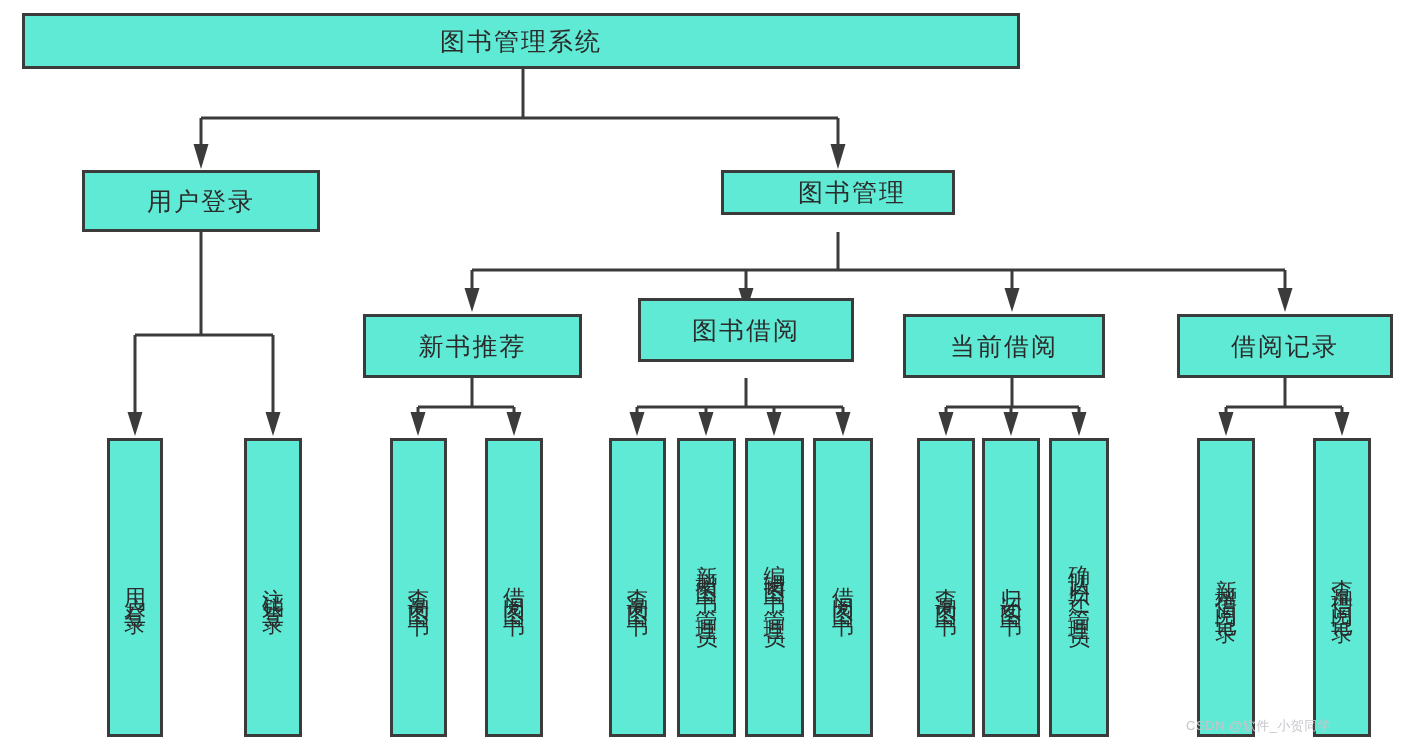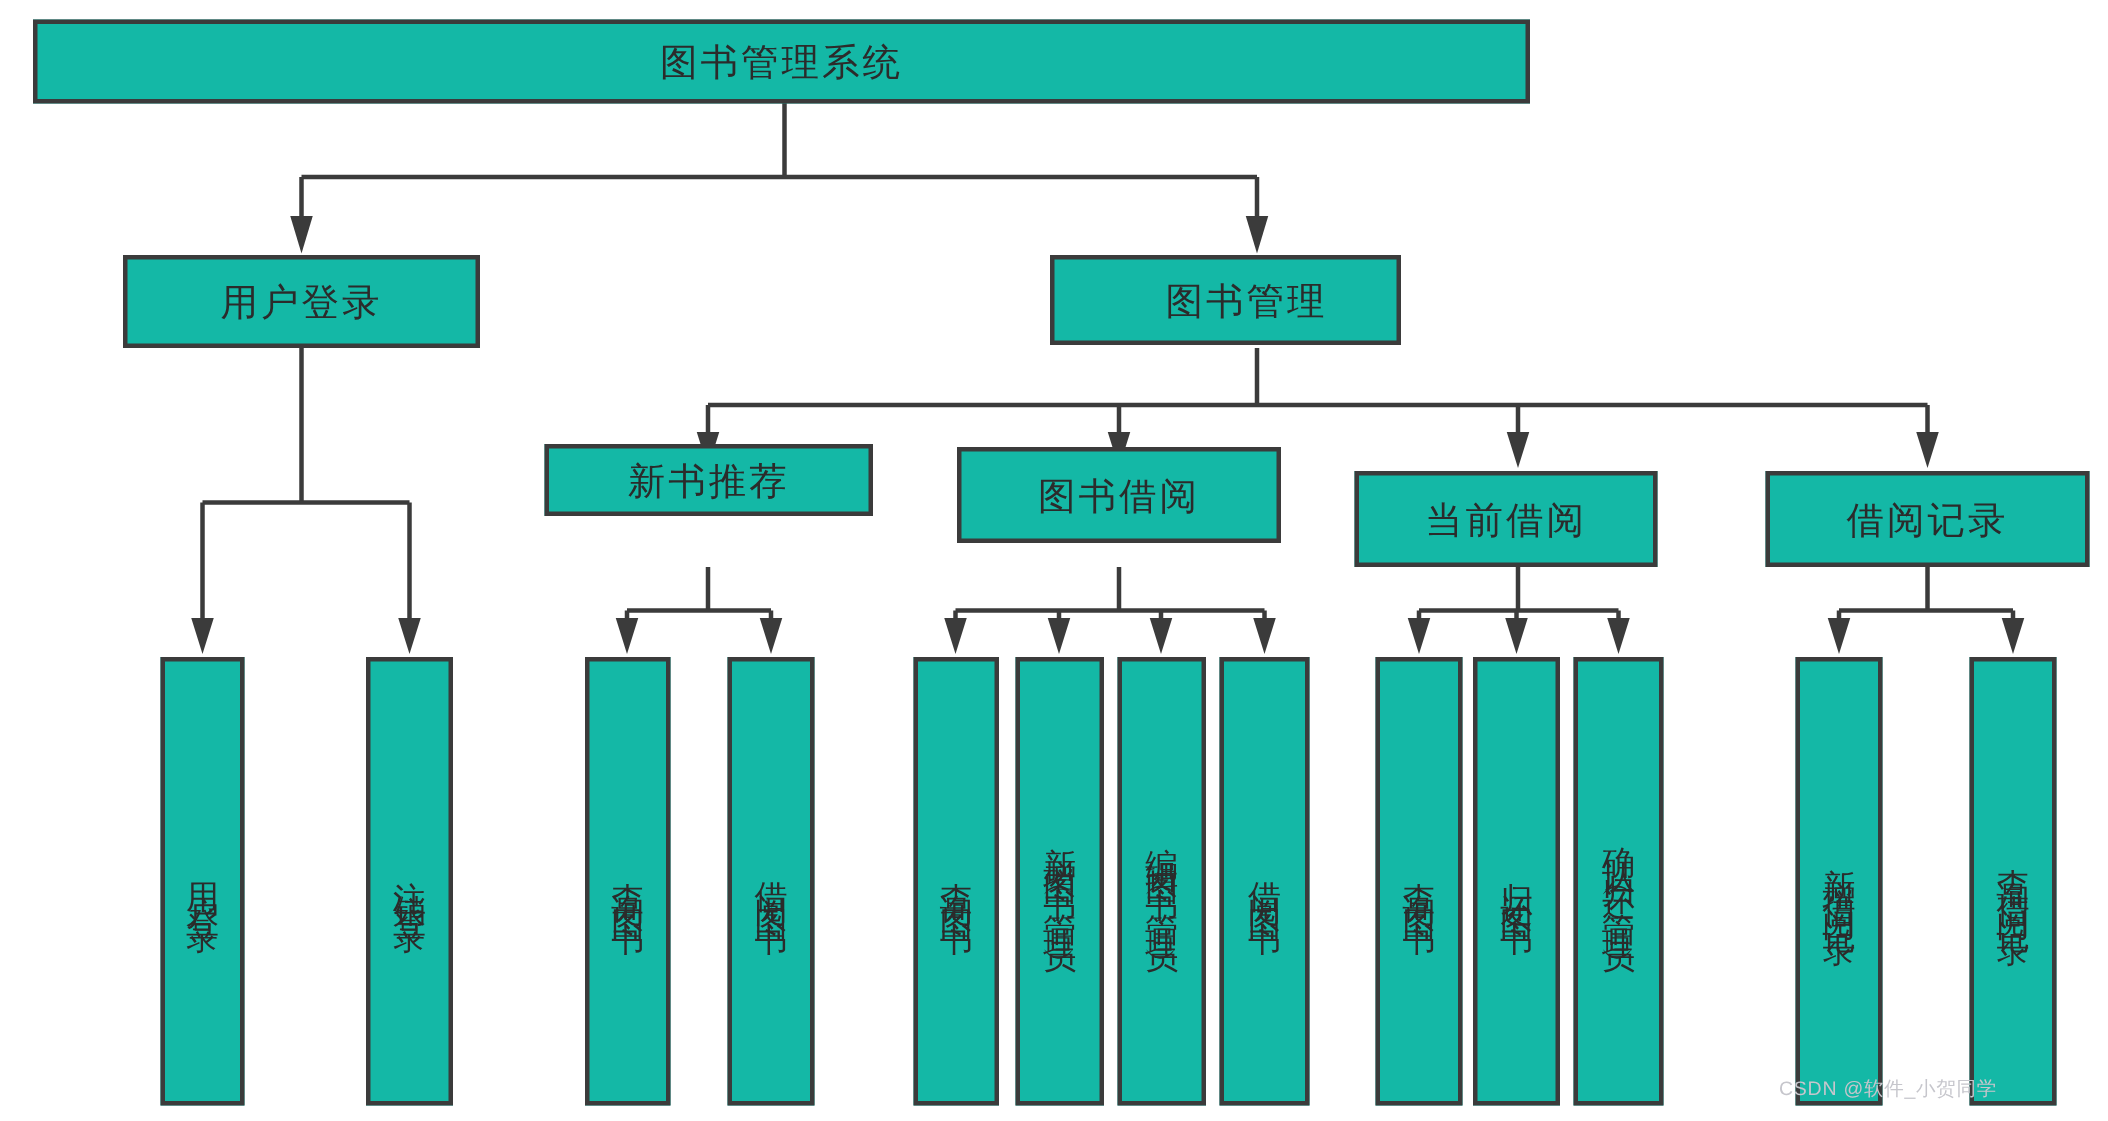--- a/index.html
+++ b/index.html
@@ -17,21 +17,21 @@
   }
   #connectors {
     position: absolute;
     left: 0;
     top: 0;
     pointer-events: none;
   }
   .box {
     position: absolute;
     box-sizing: border-box;
-    background: #14b8a6;
+    background: #5eead4;
     border: 3px solid #3b3b3b;
     display: flex;
     align-items: center;
     justify-content: center;
     color: #2b2b2b;
   }
   .h-label {
     font-size: 25px;
     letter-spacing: 2px;
     white-space: nowrap;
@@ -128,25 +128,25 @@
     </g>
   </svg>
 
   <div class="box" style="left:22px; top:13px; width:998px; height:56px;">
     <span class="h-label">图书管理系统</span>
   </div>
 
   <div class="box" style="left:82px; top:170px; width:238px; height:62px;">
     <span class="h-label">用户登录</span>
   </div>
-  <div class="box" style="left:700px; top:170px; width:234px; height:60px;padding-left:28px;">
+  <div class="box" style="left:721px; top:170px; width:234px; height:45px;padding-left:28px;">
     <span class="h-label">图书管理</span>
   </div>
 
-  <div class="box" style="left:363px; top:296px; width:219px; height:48px;font-family:Liberation Mono, monospace;">
+  <div class="box" style="left:363px; top:314px; width:219px; height:64px;font-family:Liberation Mono, monospace;">
     <span class="h-label">新书推荐</span>
   </div>
   <div class="box" style="left:638px; top:298px; width:216px; height:64px;">
     <span class="h-label">图书借阅</span>
   </div>
   <div class="box" style="left:903px; top:314px; width:202px; height:64px;font-family:Liberation Serif, serif;">
     <span class="h-label">当前借阅</span>
   </div>
   <div class="box" style="left:1177px; top:314px; width:216px; height:64px;">
     <span class="h-label">借阅记录</span>

